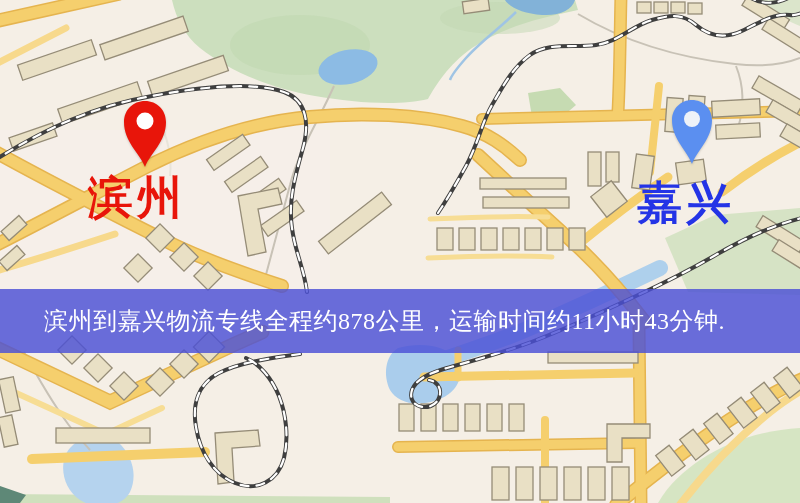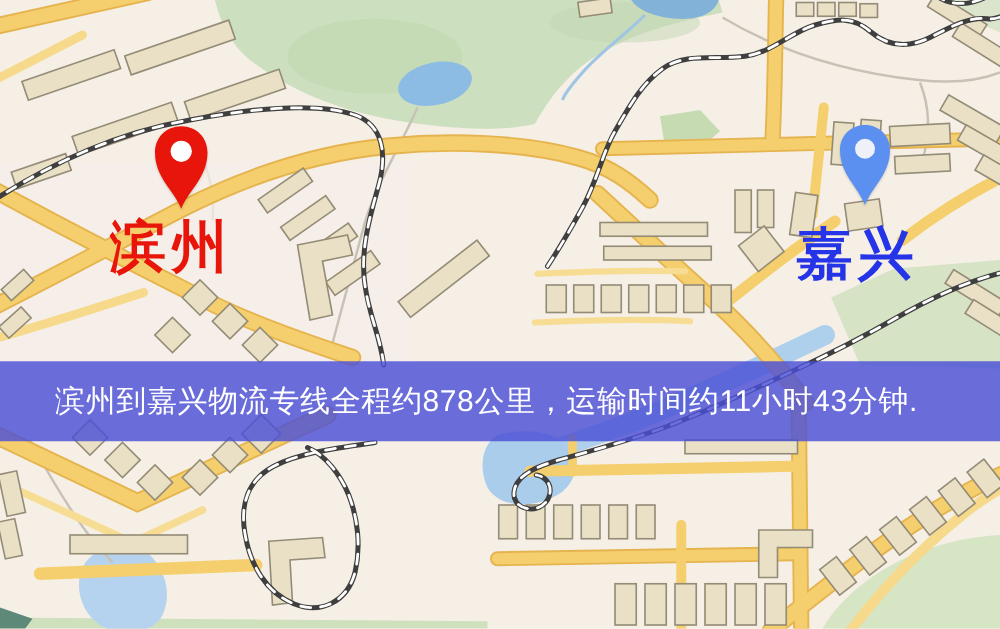--- a/index.html
+++ b/index.html
@@ -18,21 +18,21 @@
   }
   #origin-label{left:88px;top:175px;font-size:45px;color:#e8150a;}
   #dest-label{left:637px;top:180px;font-size:45px;color:#2434e6;}
   #route-banner{
     position:absolute;left:0;top:289px;width:800px;height:64px;
     background:rgba(74,79,214,0.82);
     display:flex;align-items:center;
   }
   #route-banner .banner-text{
     color:#ffffff;font-size:24px;padding-left:44px;letter-spacing:0.5px;
-    font-family:Liberation Sans, sans-serif;
+    font-family:Liberation Serif, serif;
     white-space:nowrap;
   }
 </style>
 </head>
 <body>
 
 <div id="stage">
 
   <svg id="map-svg" viewBox="0 0 800 503" xmlns="http://www.w3.org/2000/svg">
 

